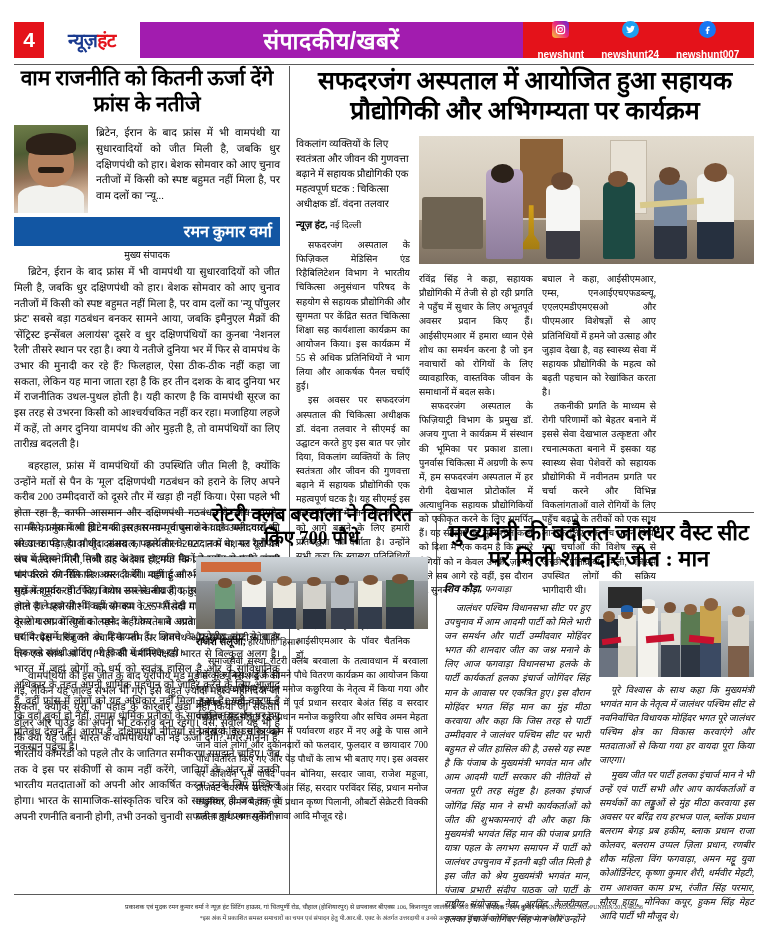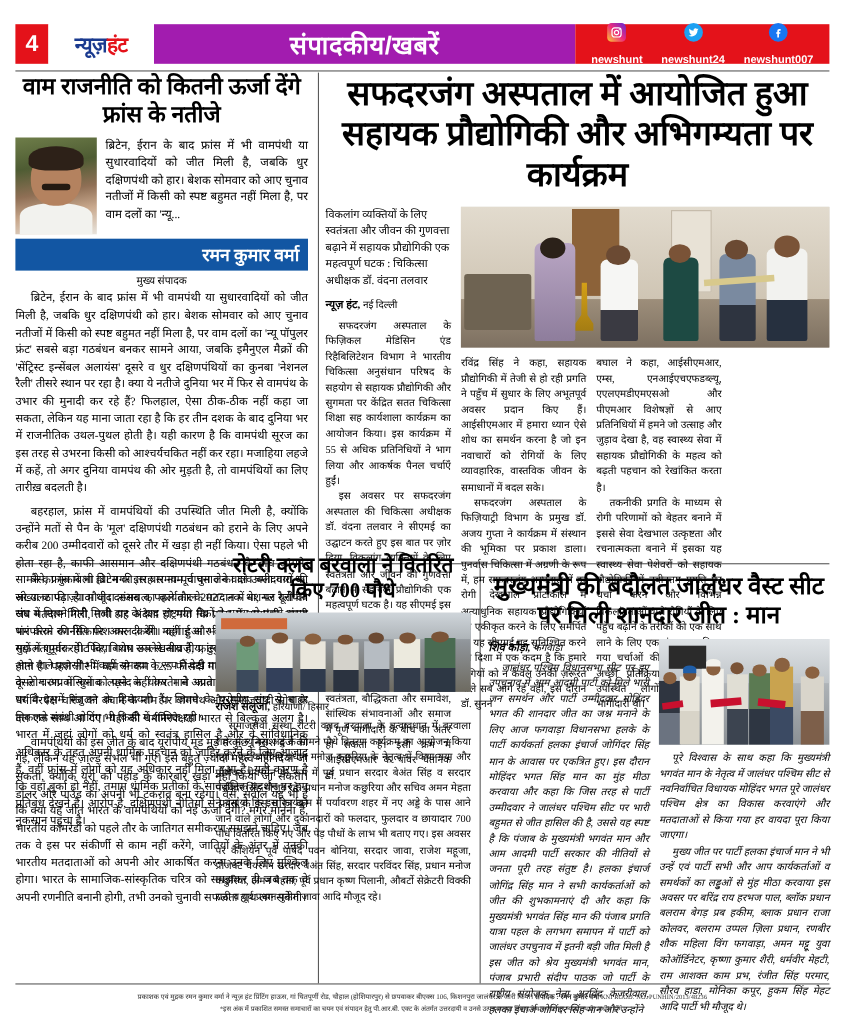--- a/index.html
+++ b/index.html
@@ -214,21 +214,21 @@
   
   .main-col {
     position: absolute;
     left: 296px;
     top: 66px;
     width: 458px;
   }
   .main-head {
     font-family: "Liberation Serif", serif;
     font-weight: bold;
-    font-size: 31px;
+    font-size: 25px;
     line-height: 1.2;
     text-align: center;
     margin: 0 0 10px 0;
   }
   .main-grid {
     display: flex;
     gap: 9px;
   }
   .mcol { width: 114px; }
   .kicker {

